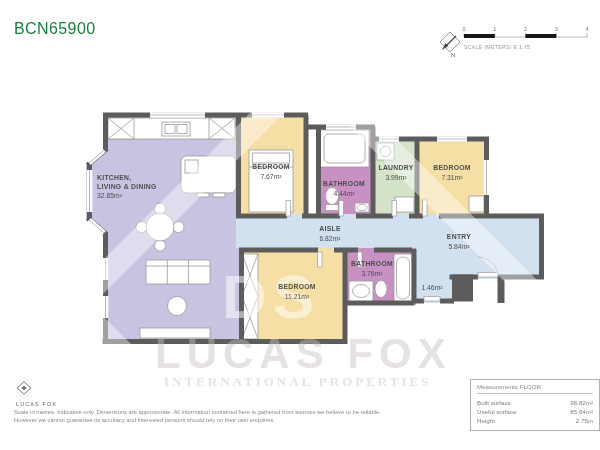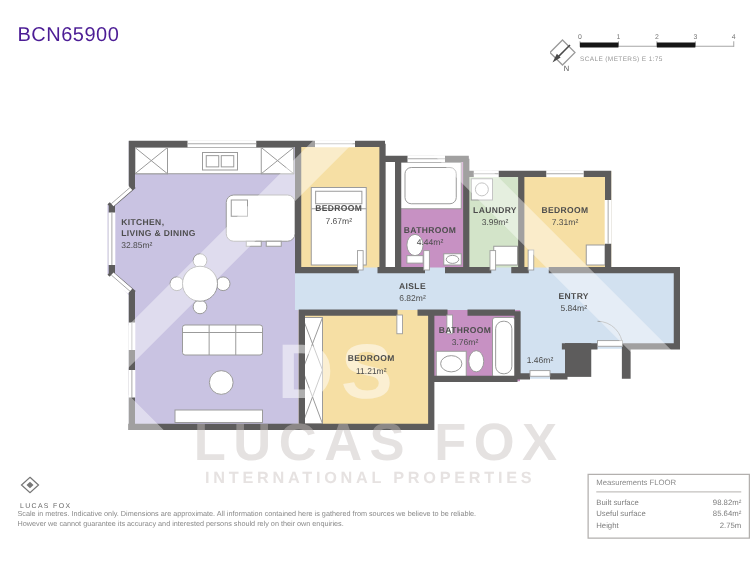--- a/index.html
+++ b/index.html
@@ -1,29 +1,29 @@
 <!DOCTYPE html>
 <html><head>
 <meta charset="utf-8">
 <style>
   html,body{margin:0;padding:0;background:#fff;}
   .page{position:relative;width:600px;height:450px;background:#fff;overflow:hidden;
         font-family:"Liberation Sans",sans-serif;}
-  .title{position:absolute;left:14px;top:20px;font-size:16px;color:#4c1d95;letter-spacing:.4px;}
+  .title{position:absolute;left:14px;top:20px;font-size:16px;color:#15803d;letter-spacing:.4px;}
   svg text{font-family:"Liberation Sans",sans-serif;}
   .rn{font-weight:bold;font-size:6.8px;fill:#4d4d4d;letter-spacing:.3px;}
   .ra{font-size:6.8px;fill:#4d4d4d;}
   .tick{font-size:5.5px;fill:#777;}
   .sclbl{font-size:5.2px;fill:#999;letter-spacing:.3px;}
   .nlbl{font-size:6px;fill:#555;}
   .plan{position:absolute;left:0;top:0;}
   .wm1{position:absolute;left:155px;top:330px;font-size:42px;font-weight:bold;letter-spacing:6px;
        color:rgba(198,191,189,.45);white-space:nowrap;pointer-events:none;}
   .wm2{position:absolute;left:164px;top:374px;font-size:13px;font-weight:bold;letter-spacing:3px;
-       color:rgba(205,198,196,.5);white-space:nowrap;pointer-events:none;}
+       color:rgba(205,198,196,.5);white-space:nowrap;pointer-events:none;font-family:Liberation Serif, serif;}
   .meas{position:absolute;left:470px;top:379px;width:116px;border:1px solid #b3b0ae;background:#fff;
         padding:3px 6px 5px 6px;font-size:6.2px;color:#7d7d7d;}
   .meas-title{padding-bottom:3px;border-bottom:1px solid #c4c1bf;margin-bottom:4px;color:#888;}
   .meas-row{display:flex;justify-content:space-between;line-height:9px;}
   .brandmark{position:absolute;left:16px;top:381px;width:46px;text-align:left;}
   .brandname{font-size:5.5px;letter-spacing:1.1px;color:#666;margin-top:2px;}
   .disc{position:absolute;left:14px;width:570px;font-size:5.8px;color:#8a8a8a;line-height:8px;}
   .d1{top:408px;} .d2{top:416px;}
   .scalebar{position:absolute;left:440px;top:22px;}
 </style>

